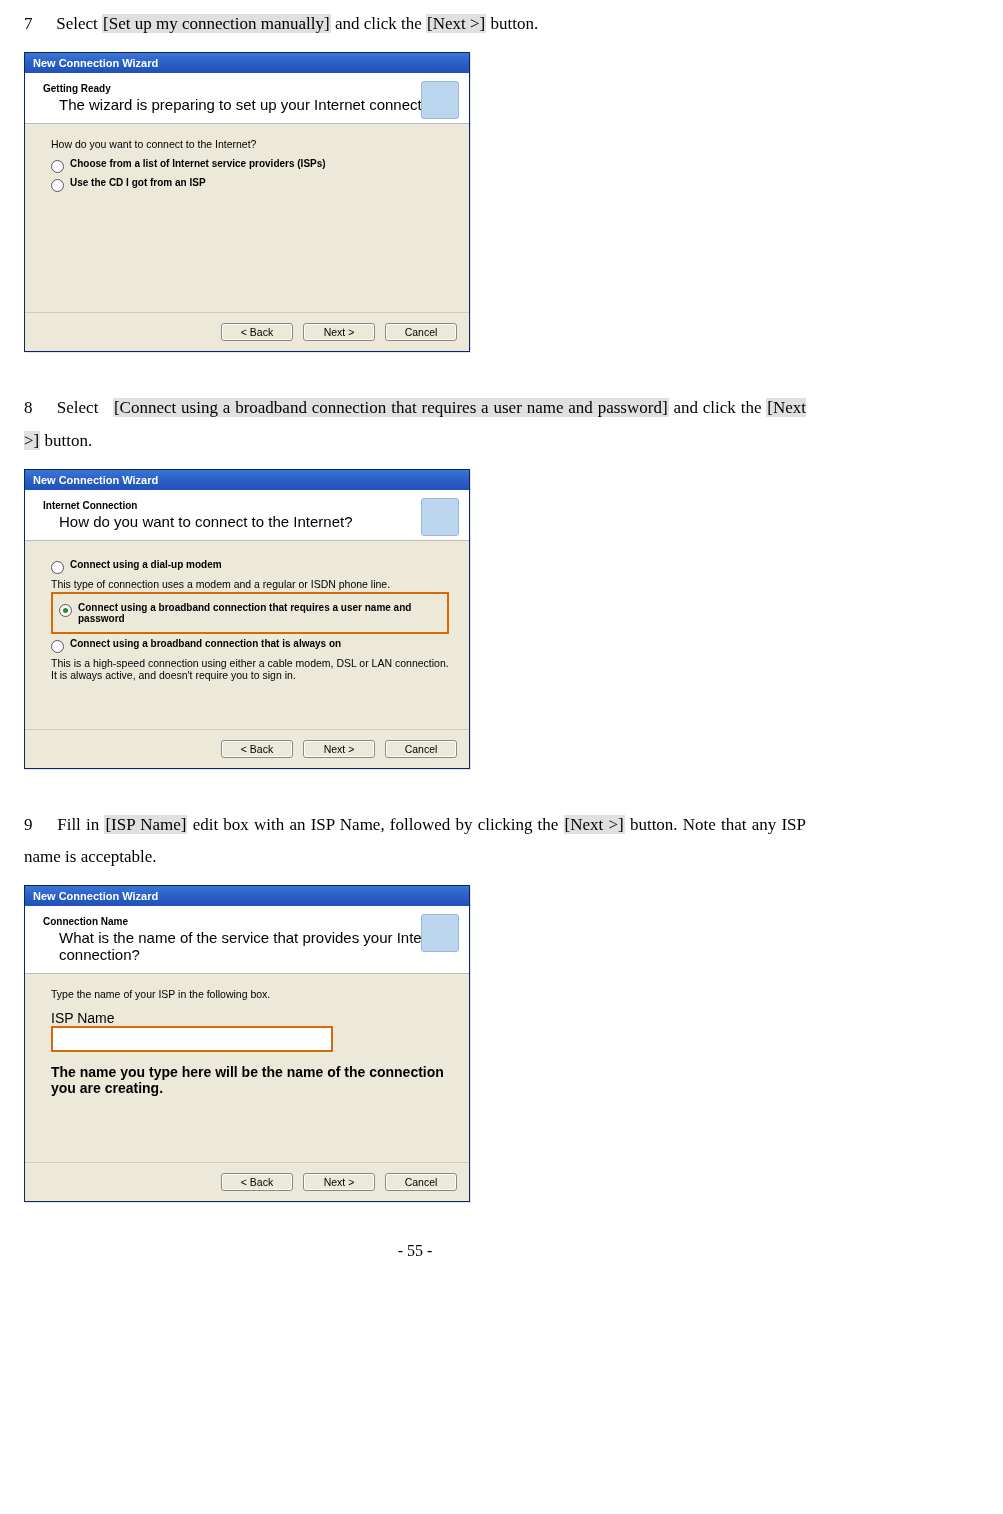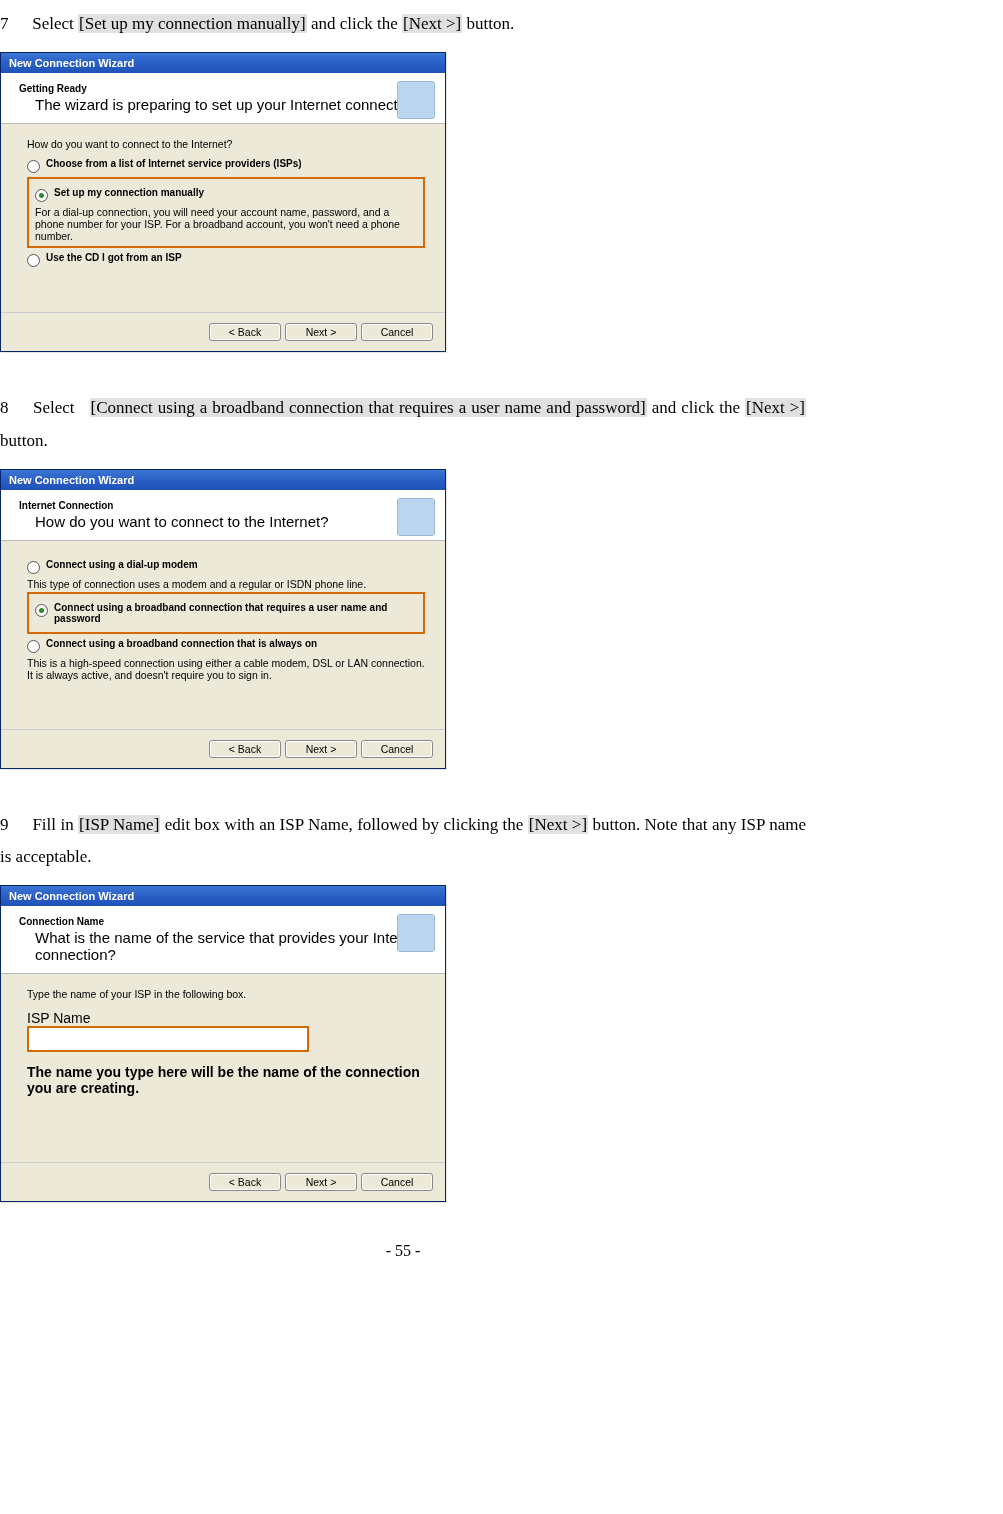--- a/index.html
+++ b/index.html
@@ -6,21 +6,21 @@
     margin: 0;
     padding: 0;
     width: 1003px;
     font-family: "Times New Roman", serif;
     font-size: 16px;
     color: #000;
     background: #fff;
   }
   .page {
     width: 814px;
-    padding: 8px 8px 20px 0;
+    padding: 8px 8px 20px 24px;
     box-sizing: border-box;
   }
   .instr {
     font-family: Georgia, "Times New Roman", serif;
     font-size: 17px;
     line-height: 1.9;
     margin-bottom: 12px;
     text-align: justify;
   }
   .instr .num {
@@ -77,21 +77,21 @@
     background:#fff; margin:2px 6px 0 0; flex:0 0 auto;
     display:flex;align-items:center;justify-content:center;
   }
   .opt .rb.inner::after{content:"";width:5px;height:5px;border-radius:50%;background:#2c8a2e;display:block;}
   .opt .label { font-weight:bold; font-size:10px; }
   .highlight-box { border:2px solid #d46b08; padding:4px 6px; margin:2px 0; }
   .button-row {
     background:#ece9d8;
     padding:10px 12px;
     border-top:1px solid #ccc;
-    display:flex; justify-content:flex-end; gap:4px;
+    display:flex; justify-content:flex-end; gap:10px;
   }
   button.wizbtn {
     font-family:Tahoma,sans-serif;
     font-size:10.5px;
     padding:2px 0;
     width:72px;
     background:#ece9d8;
     border:1px solid #888;
     border-radius:3px;
     box-shadow: inset 0 0 0 1px #fff;
@@ -131,27 +131,20 @@
         <div class="header-icon"></div>
       </div>
       <div class="body-pane">
         <div class="question">How do you want to connect to the Internet?</div>
 
         <div class="opt">
           <span class="rb"></span>
           <span class="label">Choose from a list of Internet service providers (ISPs)</span>
         </div>
 
-        <div class="highlight-box">
-          <div class="opt">
-            <span class="rb inner"></span>
-            <span class="label">Set up my connection manually</span>
-          </div>
-          <div class="desc">For a dial-up connection, you will need your account name, password, and a phone number for your ISP. For a broadband account, you won't need a phone number.</div>
-        </div>
 
         <div class="opt">
           <span class="rb"></span>
           <span class="label">Use the CD I got from an ISP</span>
         </div>
       </div>
       <div class="button-row">
         <button class="wizbtn">&lt; Back</button>
         <button class="wizbtn">Next &gt;</button>
         <button class="wizbtn">Cancel</button>

